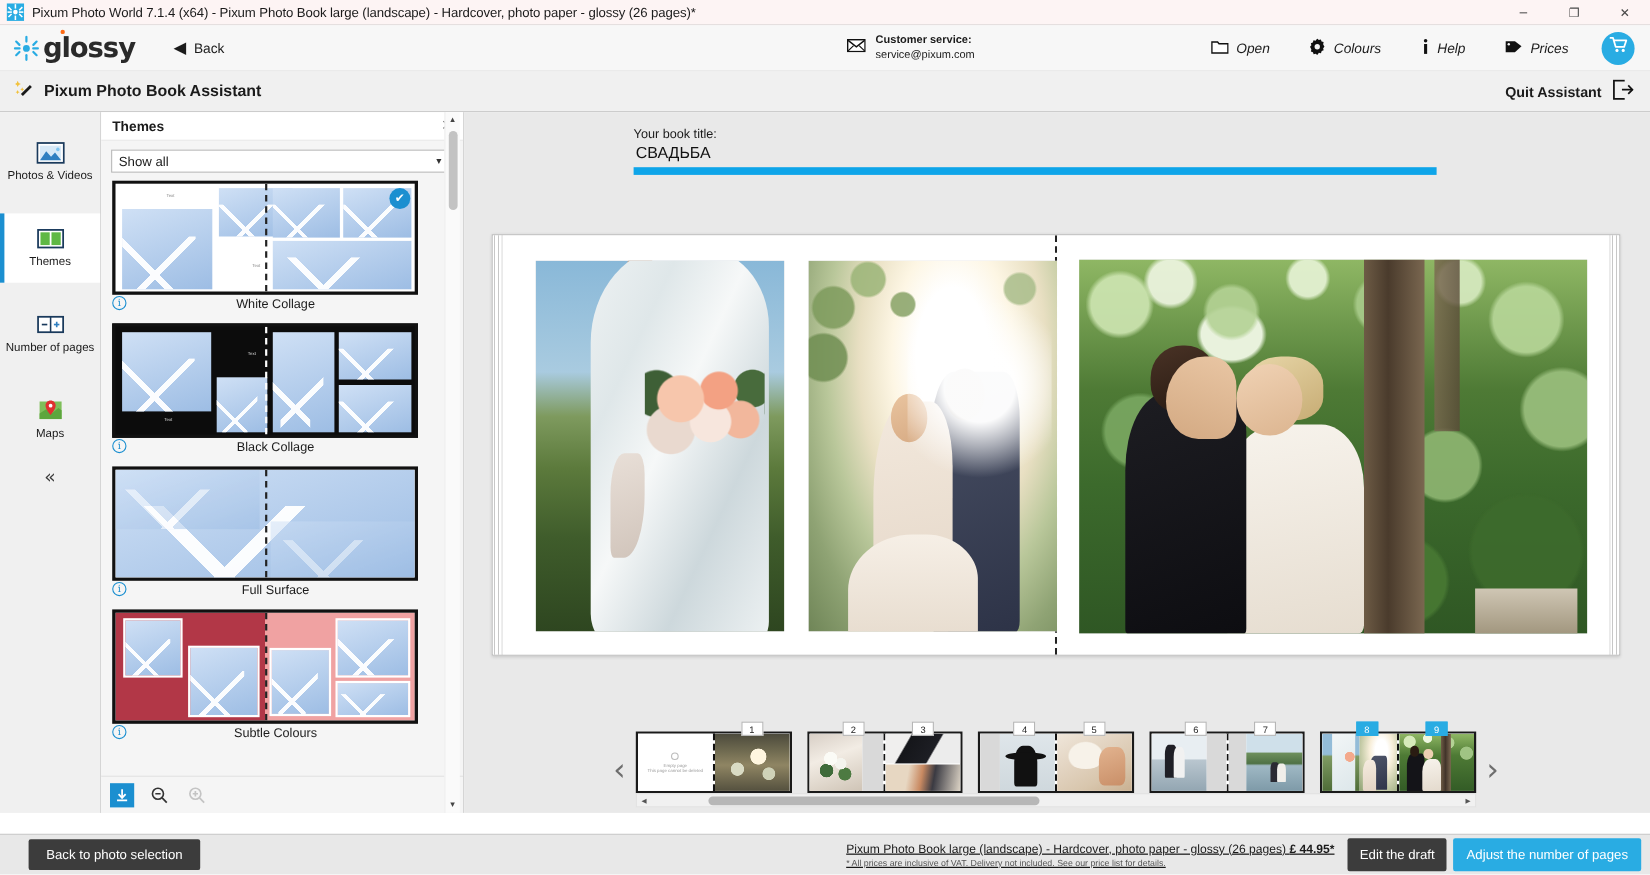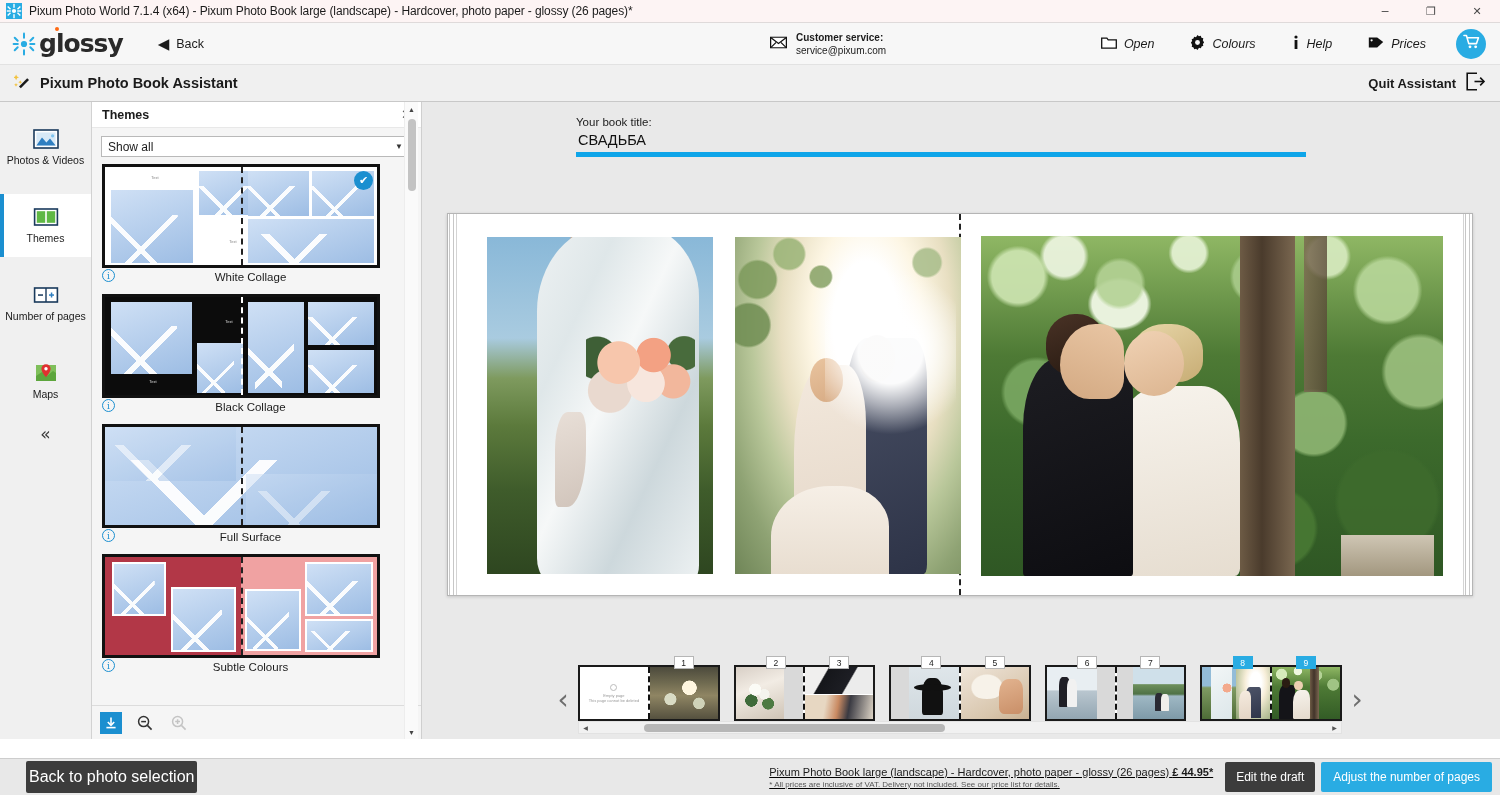--- a/index.html
+++ b/index.html
@@ -187,21 +187,21 @@
     cursor: pointer; font-size: 14px; color: #333;
   }
   .tp-fbtn.primary { background: #1b8fd0; color: #fff; }
   .tp-fbtn.disabled { color: #c0c0c0; cursor: default; }
 
   
   .center { flex: 1; background: #e9e9e9; position: relative; display: flex; flex-direction: column; }
   .booktitle-row { padding: 14px 0 0 154px; }
   .bt-label { font-size: 11.5px; color: #1b1b1b; margin-bottom: 3px; }
   .bt-input {
-    width: 730px; border: none; border-bottom: 5px solid #0ea5e9; background: transparent;
+    width: 730px; border: none; border-bottom: 7px solid #0ea5e9; background: transparent;
     font-size: 14.5px; color: #111; padding: 1px 2px 4px 2px; outline: none;
     font-family: "Liberation Sans", sans-serif;
   }
 
   .preview-wrap { position: absolute; left: 447px; top: 213px; width: 1026px; height: 383px; }
   .book {
     width: 100%; height: 100%; background: #ffffff;
     border: 1px solid #b5b5b5; display: flex; position: relative;
     box-shadow: 0 1px 3px rgba(0,0,0,.16);
   }
@@ -344,22 +344,22 @@
   .ss-thumb { position: absolute; left: 7%; top: 2px; width: 41%; height: 8px;
               background: #b7b7b7; border-radius: 4px; cursor: pointer; }
 
   
   .statusbar {
     position: absolute; left: 0; bottom: 0; width: 1500px; height: 37px;
     background: #e8e8e8; border-top: 1px solid #cdcdcd;
     display: flex; align-items: center;
   }
   .back-sel-btn {
-    margin-left: 26px; background: #3c3c3c; color: #fff; font-size: 16px;
-    padding: 7px 3px; cursor: pointer; border-radius: 2px;
+    margin-left: 26px; background: #3c3c3c; color: #fff; font-size: 12px;
+    padding: 7px 16px; cursor: pointer; border-radius: 2px;
   }
   .status-right { position: absolute; right: 0; display: flex; align-items: center; height: 37px; }
   .status-text { text-align: left; margin-right: 12px; text-decoration: underline; }
   .st-l1 { font-size: 11px; color: #1b1b1b; }
   .st-l1 b { font-weight: bold; }
   .st-l2 { font-size: 8px; color: #555; margin-top: 2px; }
   .edit-draft-btn {
     background: #3c3c3c; color: #fff; font-size: 12px; padding: 8px 11px; cursor: pointer;
     margin-right: 6px; border-radius: 2px;
   }

